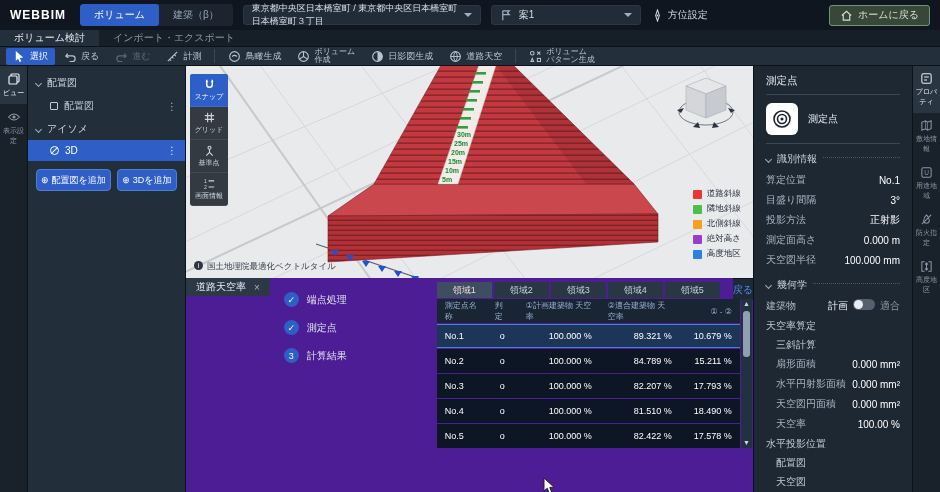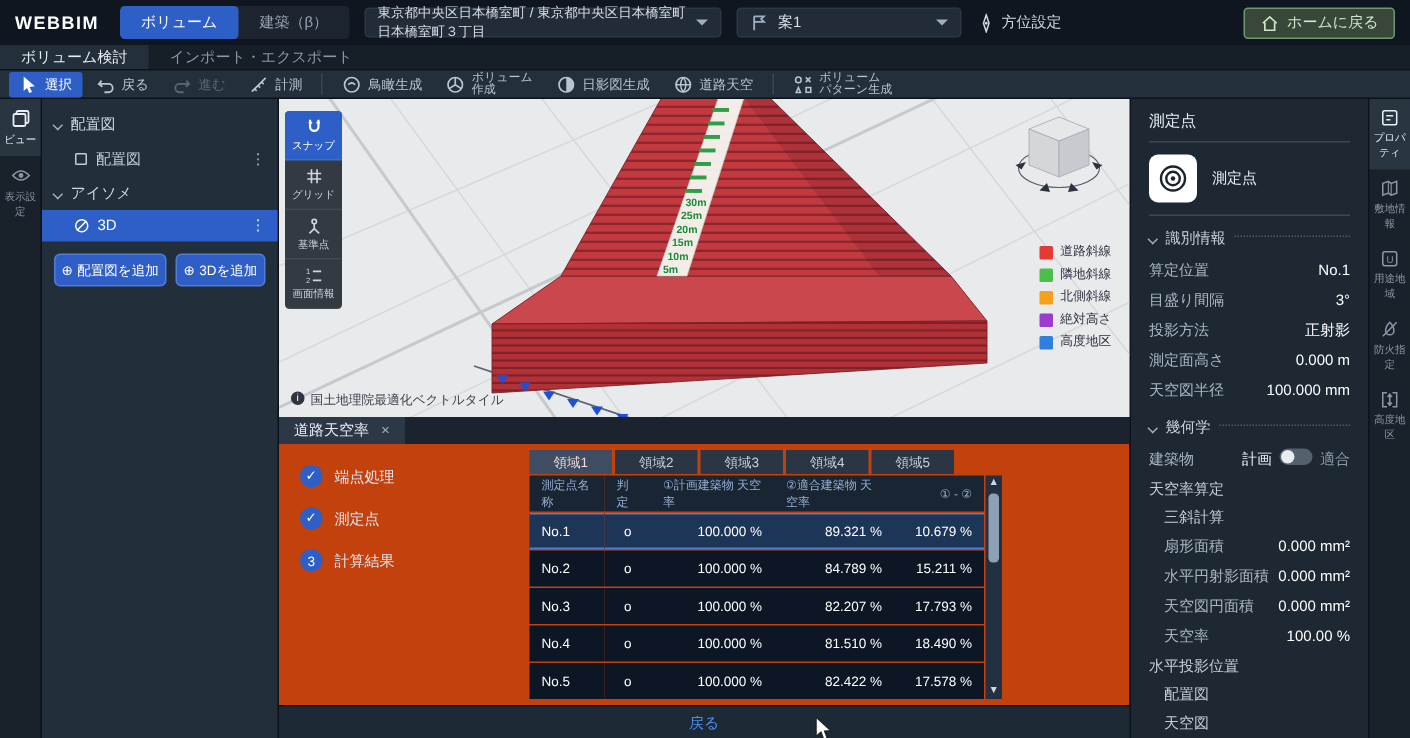--- a/index.html
+++ b/index.html
@@ -54,28 +54,28 @@
   .add-row { display:flex; gap:6px; padding:8px 8px; }
   .add-btn { flex:1; height:22px; background:#2f5ec6; border:1px solid #4d7fd6; border-radius:4px; color:#fff;
              display:flex; align-items:center; justify-content:center; gap:3px; font-size:9px; cursor:pointer; white-space:nowrap; }
   
   .center { width:567px; display:flex; flex-direction:column; }
   .viewport { position:relative; height:212px; background:#e9eaec; overflow:hidden; }
   .snapbar { position:absolute; left:4px; top:8px; width:38px; background:rgba(44,50,58,.96); border-radius:3px; overflow:hidden; z-index:5; }
   .snap-item { height:33px; display:flex; flex-direction:column; align-items:center; justify-content:center; gap:1px;
                color:#cdd6e0; font-size:7px; border-bottom:1px solid rgba(255,255,255,.08); cursor:pointer; }
   .snap-item.active { background:#2d5fc7; color:#fff; }
-  .legend { position:absolute; right:12px; bottom:44px; display:flex; flex-direction:column; gap:3px; z-index:4; }
+  .legend { position:absolute; right:12px; bottom:18px; display:flex; flex-direction:column; gap:3px; z-index:4; }
   .legend-row { display:flex; align-items:center; gap:5px; color:#2b3240; font-size:8.5px; }
   .legend-swatch { width:9px; height:9px; border-radius:1px; }
   .attribution { position:absolute; left:8px; bottom:5px; display:flex; align-items:flex-start; gap:4px; color:#3a414c; font-size:8.5px; z-index:4; }
   .attr-dot { width:9px; height:9px; border-radius:50%; background:#2e3540; color:#fff; font-size:7px; display:flex; align-items:center; justify-content:center; }
   .viewcube { position:absolute; right:14px; top:4px; z-index:4; }
   
-  .bpanel { flex:1; background:#c2410c; display:flex; flex-direction:column; min-height:0; }
+  .bpanel { flex:1; background:#4c1d95; display:flex; flex-direction:row; min-height:0; }
   .bp-tabbar { height:18px; background:#1a232e; display:flex; align-items:stretch; }
   .bp-tab { background:#2c3846; display:flex; align-items:center; gap:8px; padding:0 10px; color:#e8eef5; cursor:pointer; }
   .bp-tab .close { color:#9fb0c2; cursor:pointer; }
   .bp-content { flex:1; position:relative; min-height:0; }
   .steps { position:absolute; left:14px; top:14px; display:flex; flex-direction:column; gap:13px; }
   .step { display:flex; align-items:center; gap:8px; color:#dfe6ee; }
   .step-circle { width:15px; height:15px; border-radius:50%; background:#2d5fc7; color:#fff; font-size:9px;
                  display:flex; align-items:center; justify-content:center; }
   .regiontabs { position:absolute; left:167px; top:4px; display:flex; gap:2px; }
   .rtab { width:55px; height:16px; background:#2b3645; color:#c6d2e0; display:flex; align-items:center; justify-content:center; font-size:9px; cursor:pointer; }

